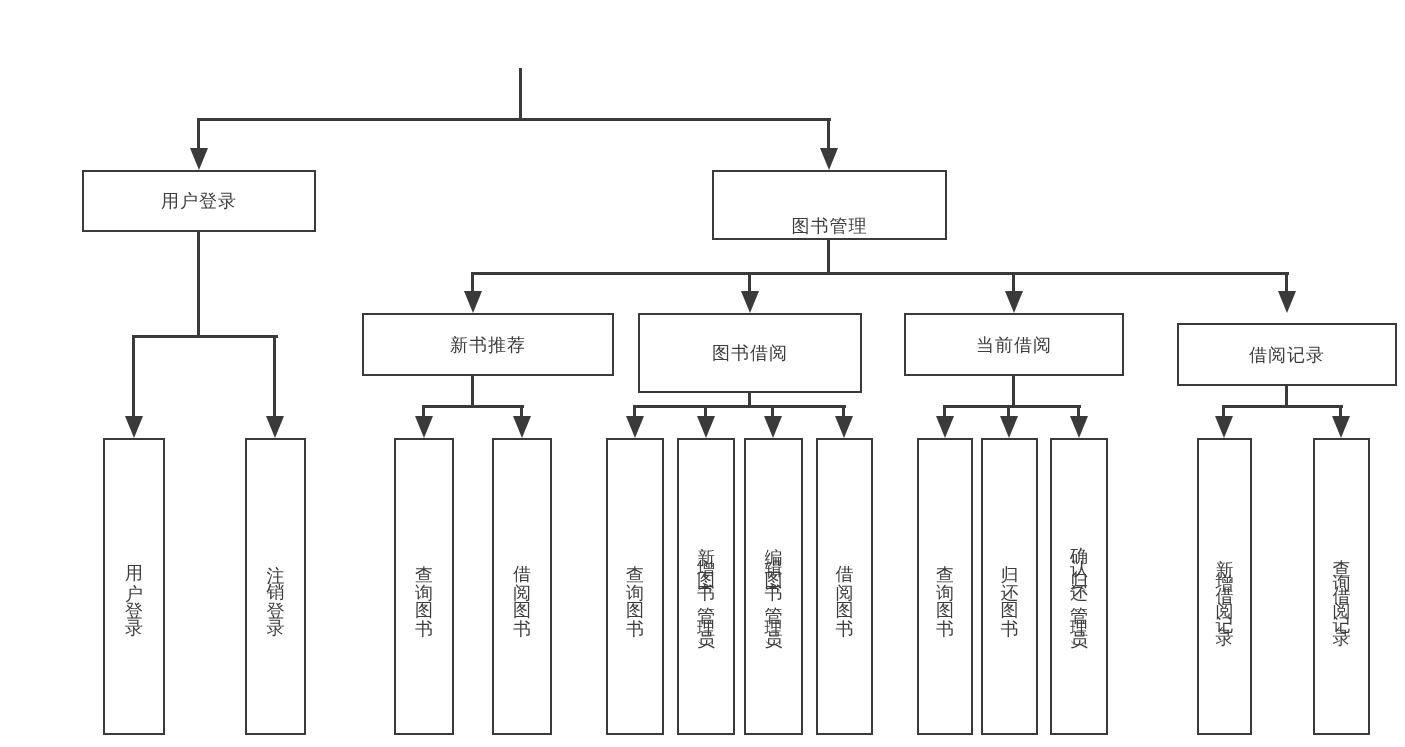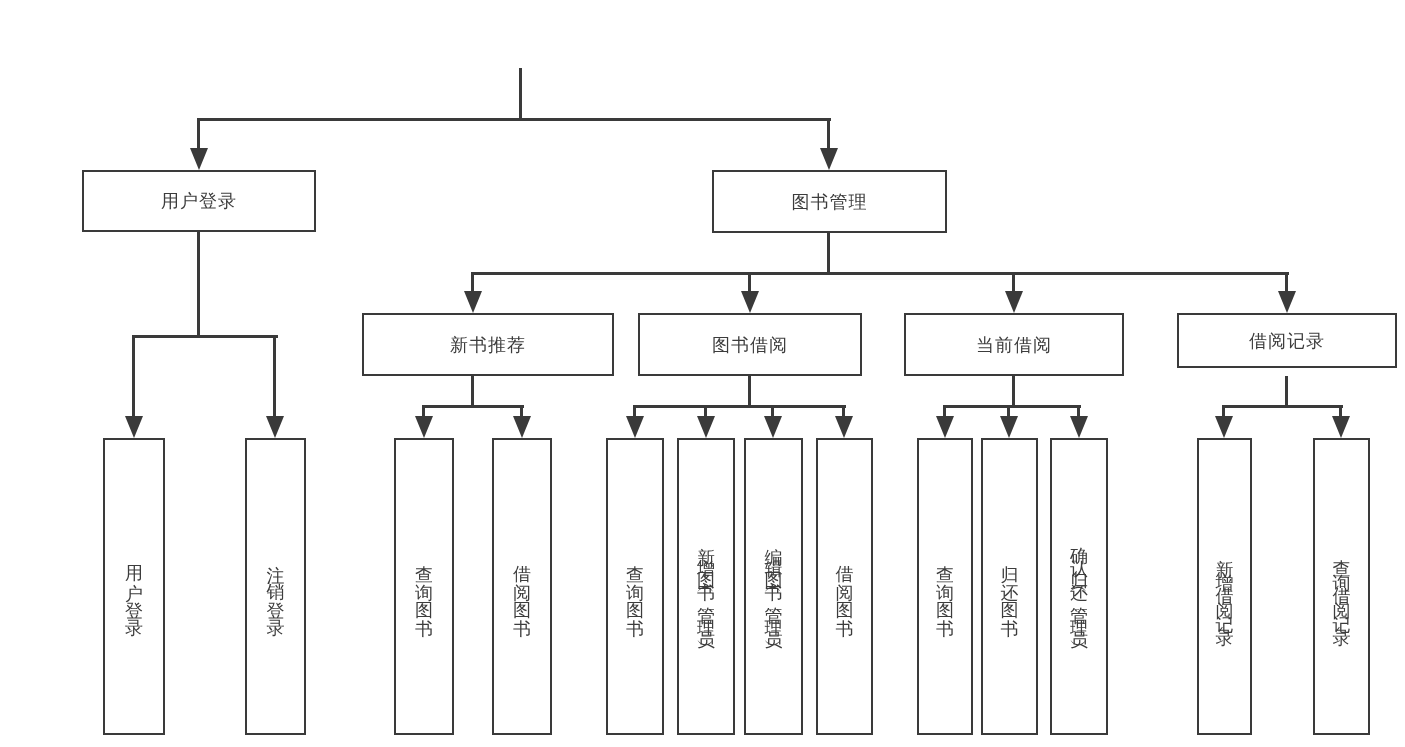--- a/index.html
+++ b/index.html
@@ -64,21 +64,21 @@
   <div class="vline" style="left:519px;top:68px;height:53px;"></div>
   <div class="hline" style="left:197px;top:118px;width:634px;"></div>
   <div class="vline" style="left:197px;top:118px;height:32px;"></div>
   <div class="arrow" style="left:190px;top:148px;"></div>
   <div class="vline" style="left:827px;top:118px;height:32px;"></div>
   <div class="arrow" style="left:820px;top:148px;"></div>
 
   <div class="box" style="left:82px;top:170px;width:234px;height:62px;">
     <span>用户登录</span>
   </div>
-  <div class="box" style="left:712px;top:170px;width:235px;height:63px;">
+  <div class="box" style="left:712px;top:170px;width:235px;height:70px;align-items:flex-end;">
     <span>图书管理</span>
   </div>
 
   <div class="vline" style="left:197px;top:232px;height:106px;"></div>
   <div class="hline" style="left:132px;top:335px;width:146px;"></div>
   <div class="vline" style="left:132px;top:335px;height:83px;"></div>
   <div class="arrow" style="left:125px;top:416px;"></div>
   <div class="vline" style="left:273px;top:335px;height:83px;"></div>
   <div class="arrow" style="left:266px;top:416px;"></div>
 
@@ -89,27 +89,27 @@
   <div class="vline" style="left:748px;top:272px;height:22px;"></div>
   <div class="arrow" style="left:741px;top:291px;"></div>
   <div class="vline" style="left:1012px;top:272px;height:22px;"></div>
   <div class="arrow" style="left:1005px;top:291px;"></div>
   <div class="vline" style="left:1285px;top:272px;height:22px;"></div>
   <div class="arrow" style="left:1278px;top:291px;"></div>
 
   <div class="box" style="left:362px;top:313px;width:252px;height:63px;">
     <span>新书推荐</span>
   </div>
-  <div class="box" style="left:638px;top:313px;width:224px;height:63px;">
+  <div class="box" style="left:638px;top:313px;width:224px;height:80px;">
     <span>图书借阅</span>
   </div>
   <div class="box" style="left:904px;top:313px;width:220px;height:63px;">
     <span>当前借阅</span>
   </div>
-  <div class="box" style="left:1177px;top:313px;width:220px;height:55px;">
+  <div class="box" style="left:1177px;top:323px;width:220px;height:63px;">
     <span>借阅记录</span>
   </div>
 
   <div class="vline" style="left:471px;top:376px;height:32px;"></div>
   <div class="hline" style="left:422px;top:405px;width:102px;"></div>
   <div class="vline" style="left:422px;top:405px;height:14px;"></div>
   <div class="arrow" style="left:415px;top:416px;"></div>
   <div class="vline" style="left:520px;top:405px;height:14px;"></div>
   <div class="arrow" style="left:513px;top:416px;"></div>
 

